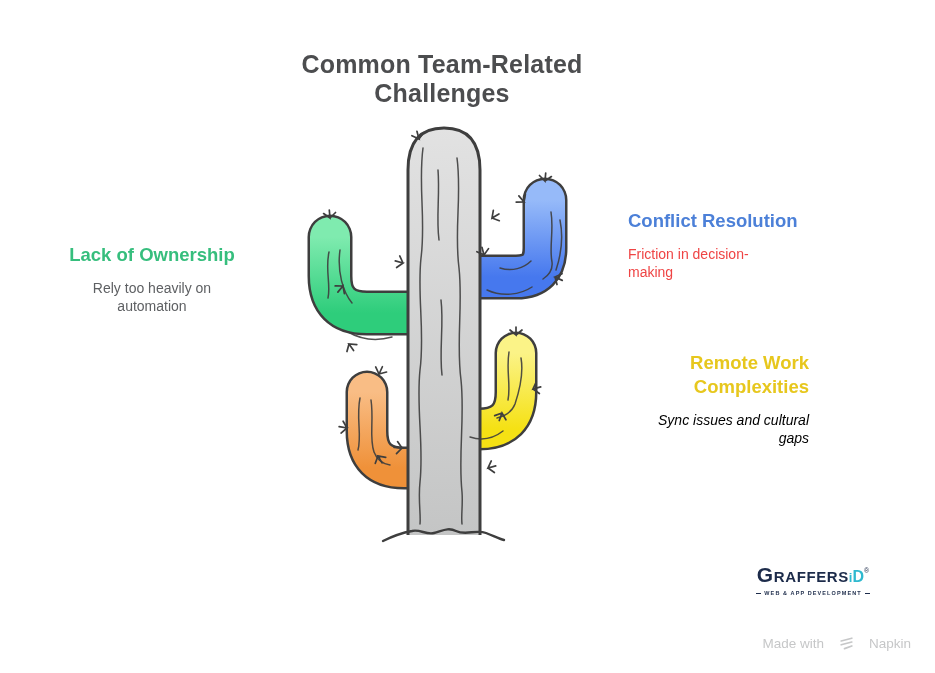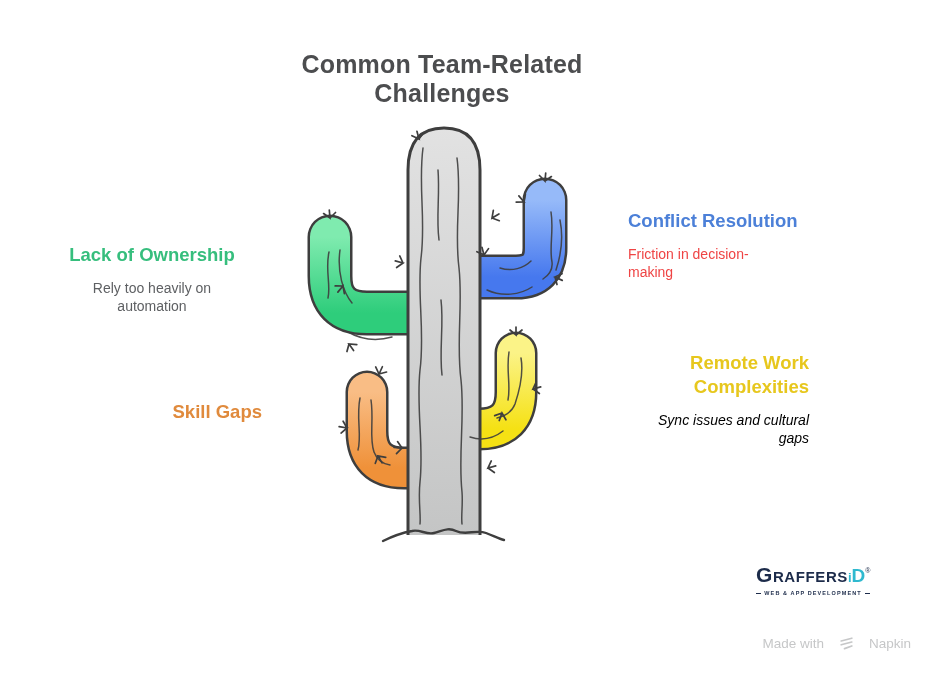--- a/index.html
+++ b/index.html
@@ -13,21 +13,21 @@
   .sec-tr{left:628px;top:209px;width:190px;text-align:left;}
   .sec-br{left:614px;top:351px;width:195px;text-align:right;}
   .sec-heading{font-size:18.5px;font-weight:700;line-height:24px;}
   .sec-body{margin-top:12px;font-size:14px;line-height:18px;}
   .sec-body span{display:block;}
   .cactus{position:absolute;left:298px;top:116px;width:284px;height:436px;}
   .logo{position:absolute;left:756px;top:560px;width:114px;text-align:center;}
   .logo-row{line-height:22px;white-space:nowrap;}
   .logo-main{display:inline-block;font-weight:700;font-size:15px;letter-spacing:.6px;text-transform:uppercase;}
   .logo-main::first-letter{font-size:21px;}
-  .logo-id{display:inline-block;font-weight:700;font-size:19px;}
+  .logo-id{display:inline-block;font-weight:700;font-size:16px;}
   .logo-id::first-letter{font-size:13px;}
   .logo-reg{font-size:7px;vertical-align:9px;}
   .logo-tagline{display:flex;align-items:center;gap:3px;font-size:5.5px;font-weight:700;
                 letter-spacing:1.1px;margin-top:1px;white-space:nowrap;}
   .logo-tagline::before,.logo-tagline::after{content:"";flex:1;height:1px;background:currentColor;}
   .watermark{position:absolute;right:24px;bottom:22px;display:flex;align-items:center;gap:15px;
              font-size:13.5px;}
 </style>
 </head>
 <body>
@@ -38,21 +38,20 @@
 
   <div class="section sec-tl">
     <div class="sec-heading" style="color: rgb(54, 190, 125);">Lack of Ownership</div>
     <div class="sec-body" style="color: rgb(94, 96, 99);">
       <span>Rely too heavily on</span>
       <span>automation</span>
     </div>
   </div>
 
   <div class="section sec-bl">
-    <div class="sec-heading" style="color: rgb(224, 138, 60);">Skill Gaps</div>
   </div>
 
   <div class="section sec-tr">
     <div class="sec-heading" style="color: rgb(76, 128, 216);">Conflict Resolution</div>
     <div class="sec-body" style="color: #ef4444;">
       <span>Friction in decision-</span>
       <span>making</span>
     </div>
   </div>
 

